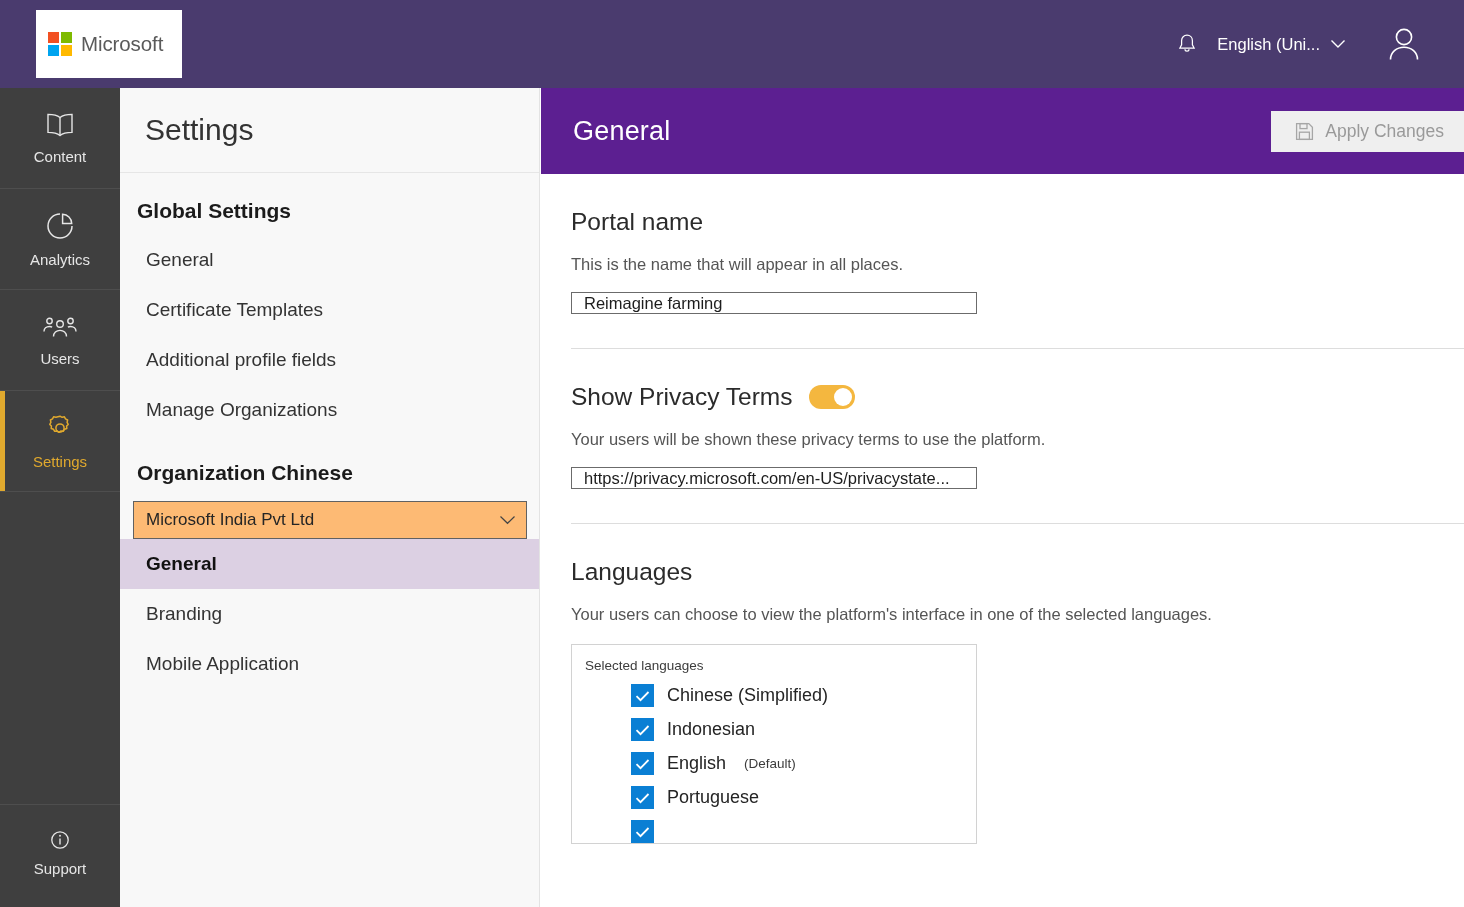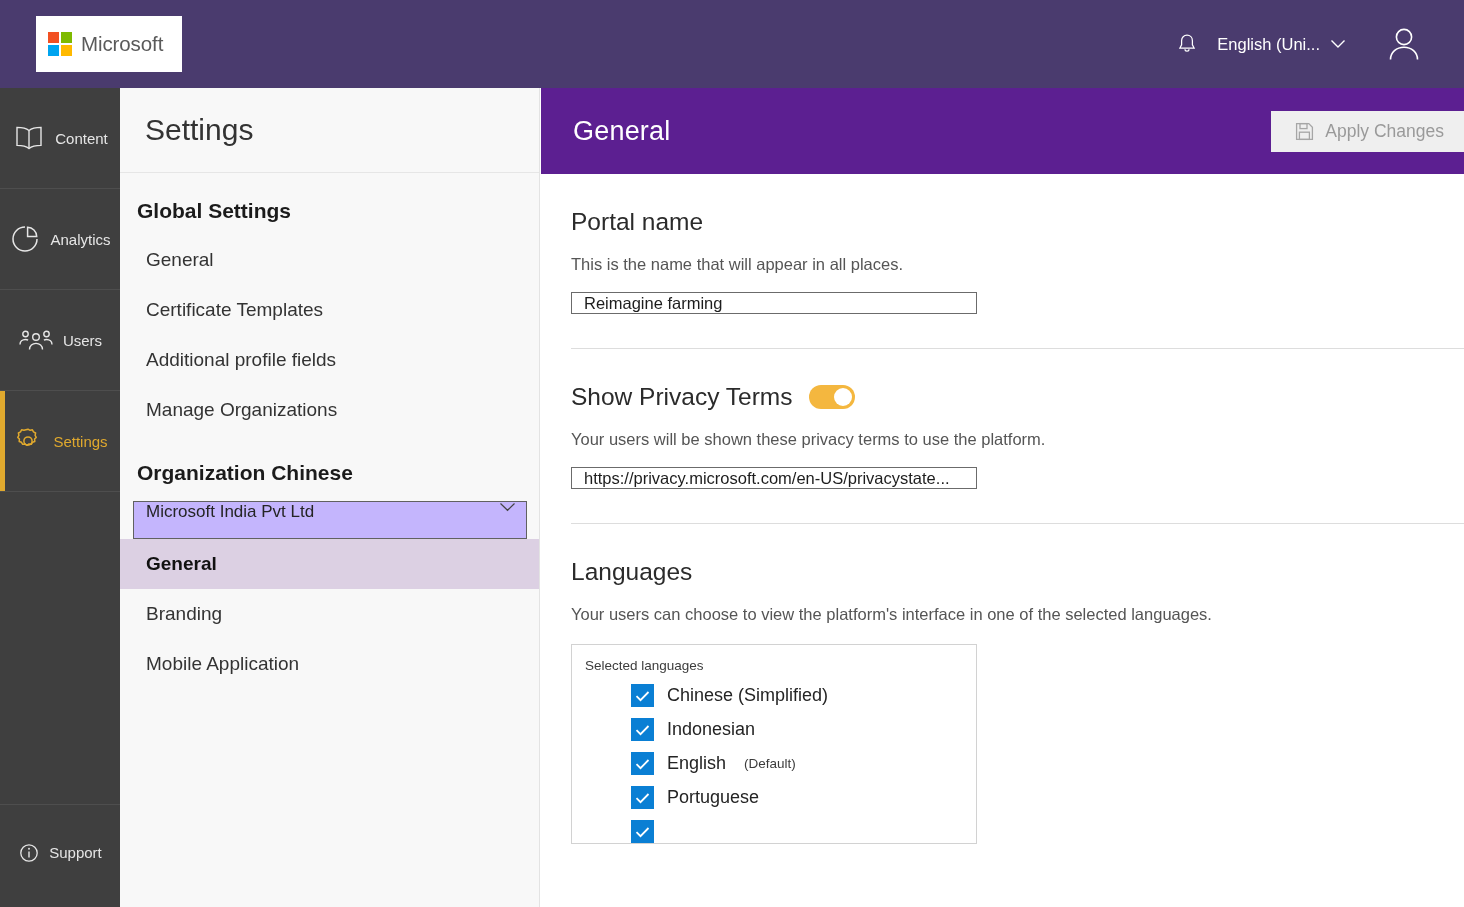--- a/index.html
+++ b/index.html
@@ -10,21 +10,21 @@
     background: #ffffff; overflow: hidden;
   }
   #app { position: relative; width: 1464px; height: 907px; }
 
   
   .topbar {
     position: absolute; top: 0; left: 0; width: 1464px; height: 88px;
     background: #4a3b6e; display: flex; align-items: center;
   }
   .ms-logo {
-    margin-left: 36px; background: #ffffff; height: 56px; width: 146px;
+    margin-left: 36px; background: #ffffff; height: 68px; width: 146px;
     display: flex; align-items: center; gap: 9px; padding: 0 12px;
   }
   .ms-squares { display: grid; grid-template-columns: 11px 11px; grid-template-rows: 11px 11px; gap: 2px; }
   .ms-squares i { display: block; width: 11px; height: 11px; }
   .ms-wordmark { font-size: 20.5px; color: #5a5a5a; letter-spacing: -0.1px; font-family: "Liberation Sans", sans-serif; }
   .topbar-right {
     margin-left: auto; display: flex; align-items: center; gap: 0; padding-right: 34px;
   }
   .bell-btn { width: 44px; height: 44px; display: flex; align-items: center; justify-content: center; cursor: pointer; }
   .lang-picker {
@@ -32,21 +32,21 @@
     padding: 6px 8px; cursor: pointer; margin-right: 24px;
   }
   .avatar-btn { width: 52px; height: 52px; display: flex; align-items: center; justify-content: center; cursor: pointer; }
 
   
   .rail {
     position: absolute; top: 88px; left: 0; width: 120px; height: 819px;
     background: #3f3f3f; color: #e8e8e8;
   }
   .rail-item {
-    position: relative; height: 101px; display: flex; flex-direction: row;
+    position: relative; height: 101px; display: flex; flex-direction: column;
     align-items: center; justify-content: center; gap: 9px;
     border-bottom: 1px solid #4e4e4e; cursor: pointer; font-size: 15px; color: #e6e6e6;
   }
   .rail-item.active { color: #e0a92e; }
   .rail-item.active::before {
     content: ""; position: absolute; left: 0; top: 0; bottom: 0; width: 5px; background: #e0a92e;
   }
   .rail-spacer { height: 312px; }
   .rail-bottom { border-top: 1px solid #4e4e4e; border-bottom: none; height: 96px; }
   .rail-icon { display: block; }
@@ -61,22 +61,22 @@
     font-size: 30px; font-weight: 400; color: #333333; border-bottom: 1px solid #e6e6e6;
   }
   .nav-group-title {
     padding: 26px 0 12px 17px; font-size: 21px; font-weight: 700; color: #1b1b1b;
   }
   .nav-link {
     padding: 14px 0 14px 26px; font-size: 19px; color: #333333; cursor: pointer;
   }
   .nav-link.active { background: #dcd0e3; font-weight: 700; color: #111111; }
   .org-select {
-    margin: 4px 12px 0 13px; height: 38px; background: #c4b5fd; border: 1px solid #616161;
-    display: flex; align-items: flex-start; padding: 0 10px 0 12px;
+    margin: 4px 12px 0 13px; height: 38px; background: #fdba74; border: 1px solid #616161;
+    display: flex; align-items: center; padding: 0 10px 0 12px;
     font-size: 17px; color: #252525; cursor: pointer;
   }
   .org-select .chev { margin-left: auto; }
 
   
   .content { position: absolute; top: 88px; left: 541px; width: 923px; height: 819px; background: #ffffff; }
   .content-header {
     position: relative; height: 86px; background: #5c1f91; display: flex; align-items: center;
   }
   .content-header h1 {

